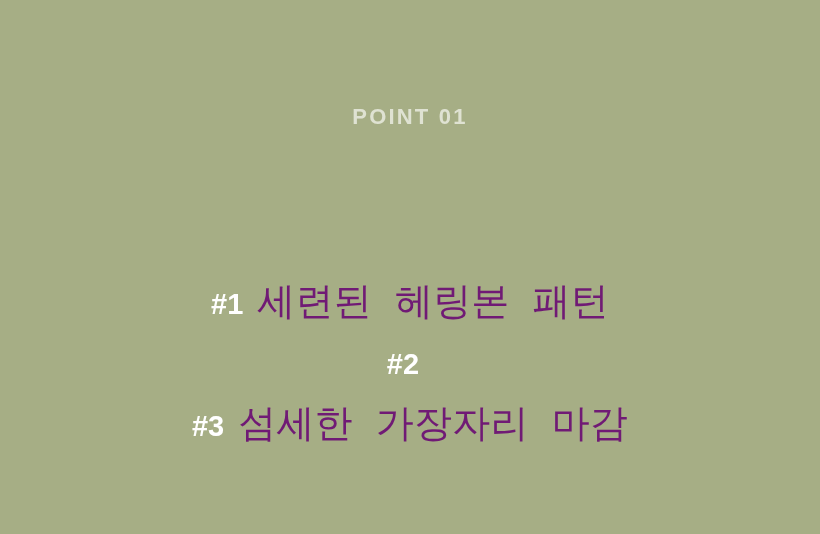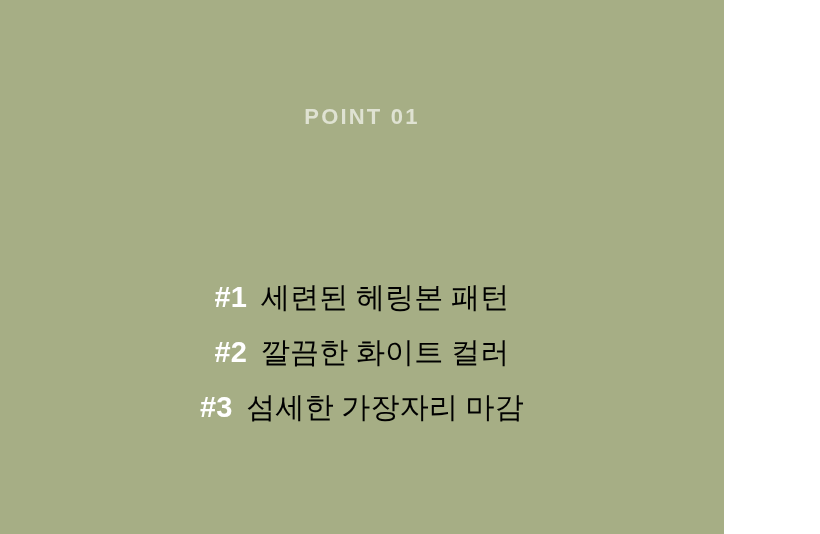--- a/index.html
+++ b/index.html
@@ -8,21 +8,21 @@
   }
   body {
     width: 820px;
     height: 534px;
     overflow: hidden;
     font-family: "Liberation Sans", sans-serif;
     -webkit-font-smoothing: antialiased;
   }
   #slide {
     position: relative;
-    width: 724px;
+    width: 820px;
     height: 534px;
     background: #a6ae85;
     display: flex;
     flex-direction: column;
     align-items: center;
     box-sizing: border-box;
     padding-left: 28px;
   }
 
   
@@ -77,45 +77,44 @@
   }
   .feature-num {
     font-family: "Liberation Sans", sans-serif;
     font-size: 29px;
     font-weight: 700;
     color: #ffffff;
     margin-right: 14px;
     letter-spacing: 0px;
   }
   .feature-text {
-    font-family: Liberation Serif, serif;
-    font-size: 29px;
+    font-family: Liberation Mono, monospace;
+    font-size: 38px;
     font-weight: 400;
-    color: #000000;
+    color: #701a75;
     letter-spacing: 0.2px;
   }
 </style>
 </head>
 <body>
 
 <div id="slide">
 
   <div class="kicker">POINT 01</div>
 
 
   <div class="feature-list">
 
     <div class="feature-row">
       <span class="feature-num">#1</span>
       <span class="feature-text">세련된 헤링본 패턴</span>
     </div>
 
     <div class="feature-row">
       <span class="feature-num">#2</span>
-      <span class="feature-text">깔끔한 화이트 컬러</span>
     </div>
 
     <div class="feature-row">
       <span class="feature-num">#3</span>
       <span class="feature-text">섬세한 가장자리 마감</span>
     </div>
 
   </div>
 
 </div>

